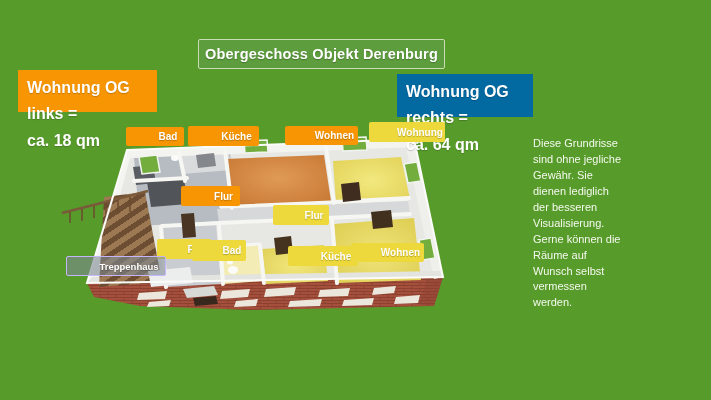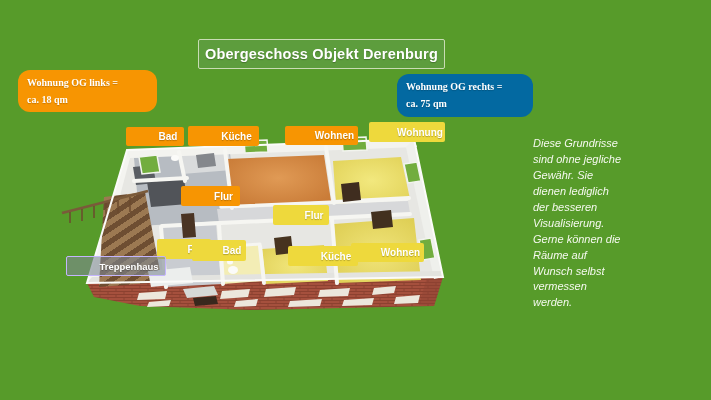--- a/index.html
+++ b/index.html
@@ -16,40 +16,39 @@
   .title-box{
     position:absolute;left:198px;top:29px;width:245px;height:28px;
     background:#5d9d3d;border:1px solid #c9dcb4;border-radius:2px;
     display:flex;align-items:center;justify-content:center;
     color:#ffffff;font-size:14.5px;font-weight:bold;letter-spacing:.2px;
     text-shadow:0 1px 1px rgba(0,0,0,.25);
     margin-top:10px;
   }
   
   .apt-box{
-    position:absolute;padding:5px 9px;border-radius:12px;
-    color:#fff;font-size:10px;font-weight:bold;line-height:1.65;
+    position:absolute;padding:5px 9px;border-radius:0;
+    color:#fff;font-size:16px;font-weight:bold;line-height:1.65;
     text-shadow:0 1px 1px rgba(0,0,0,.2);
-    font-family:Liberation Serif, serif;
   }
   .apt-left{left:18px;top:70px;width:121px;height:32px;background:#f79502;}
   .apt-right{left:397px;top:74px;width:118px;height:33px;background:#0369a1;}
   
   .room-label{
     position:absolute;display:flex;align-items:center;justify-content:center;
     color:#fff;font-weight:bold;font-size:10px;border-radius:2px;
     text-shadow:0 1px 1px rgba(0,0,0,.25);white-space:nowrap;padding-left:26px;
   }
   .lbl-orange{background:#f79502;}
   .lbl-yellow{background:#eed93c;}
   .lbl-gray{background:rgba(125,136,146,.6);border:1px solid #c4b5fd;font-size:9.5px;}
   
   .disclaimer{
     position:absolute;left:533px;top:136px;width:125px;
-    color:#f5f9ef;font-size:11px;line-height:1.45;white-space:pre-line;font-style:italic;
+    color:#f5f9ef;font-size:11px;line-height:1.45;white-space:pre-line;
   }
   svg{position:absolute;left:0;top:0;}
 </style>
 </head>
 <body>
 
 <div class="page">
 
   <svg width="711" height="400" viewBox="0 0 711 400">
     <defs>
@@ -181,21 +180,21 @@
   <div class="title-box">
     <span>Obergeschoss Objekt Derenburg</span>
   </div>
 
   <div class="apt-box apt-left">
     <div>Wohnung OG links =</div>
     <div>ca. 18 qm</div>
   </div>
   <div class="apt-box apt-right">
     <div>Wohnung OG rechts =</div>
-    <div>ca. 75 qm</div>
+    <div>ca. 64 qm</div>
   </div>
 
   <div class="room-label lbl-orange" style="left:126px;top:127px;width:32px;height:19px;">Bad</div>
   <div class="room-label lbl-orange" style="left:188px;top:126px;width:45px;height:20px;">Küche</div>
   <div class="room-label lbl-orange" style="left:285px;top:126px;width:47px;height:19px;">Wohnen</div>
   <div class="room-label lbl-yellow" style="left:369px;top:122px;width:50px;height:20px;">Wohnung</div>
   <div class="room-label lbl-orange" style="left:181px;top:186px;width:33px;height:20px;">Flur</div>
   <div class="room-label lbl-yellow" style="left:273px;top:205px;width:30px;height:20px;">Flur</div>
   <div class="room-label lbl-yellow" style="left:157px;top:239px;width:28px;height:20px;">Flur</div>
   <div class="room-label lbl-yellow" style="left:192px;top:240px;width:28px;height:21px;">Bad</div>

